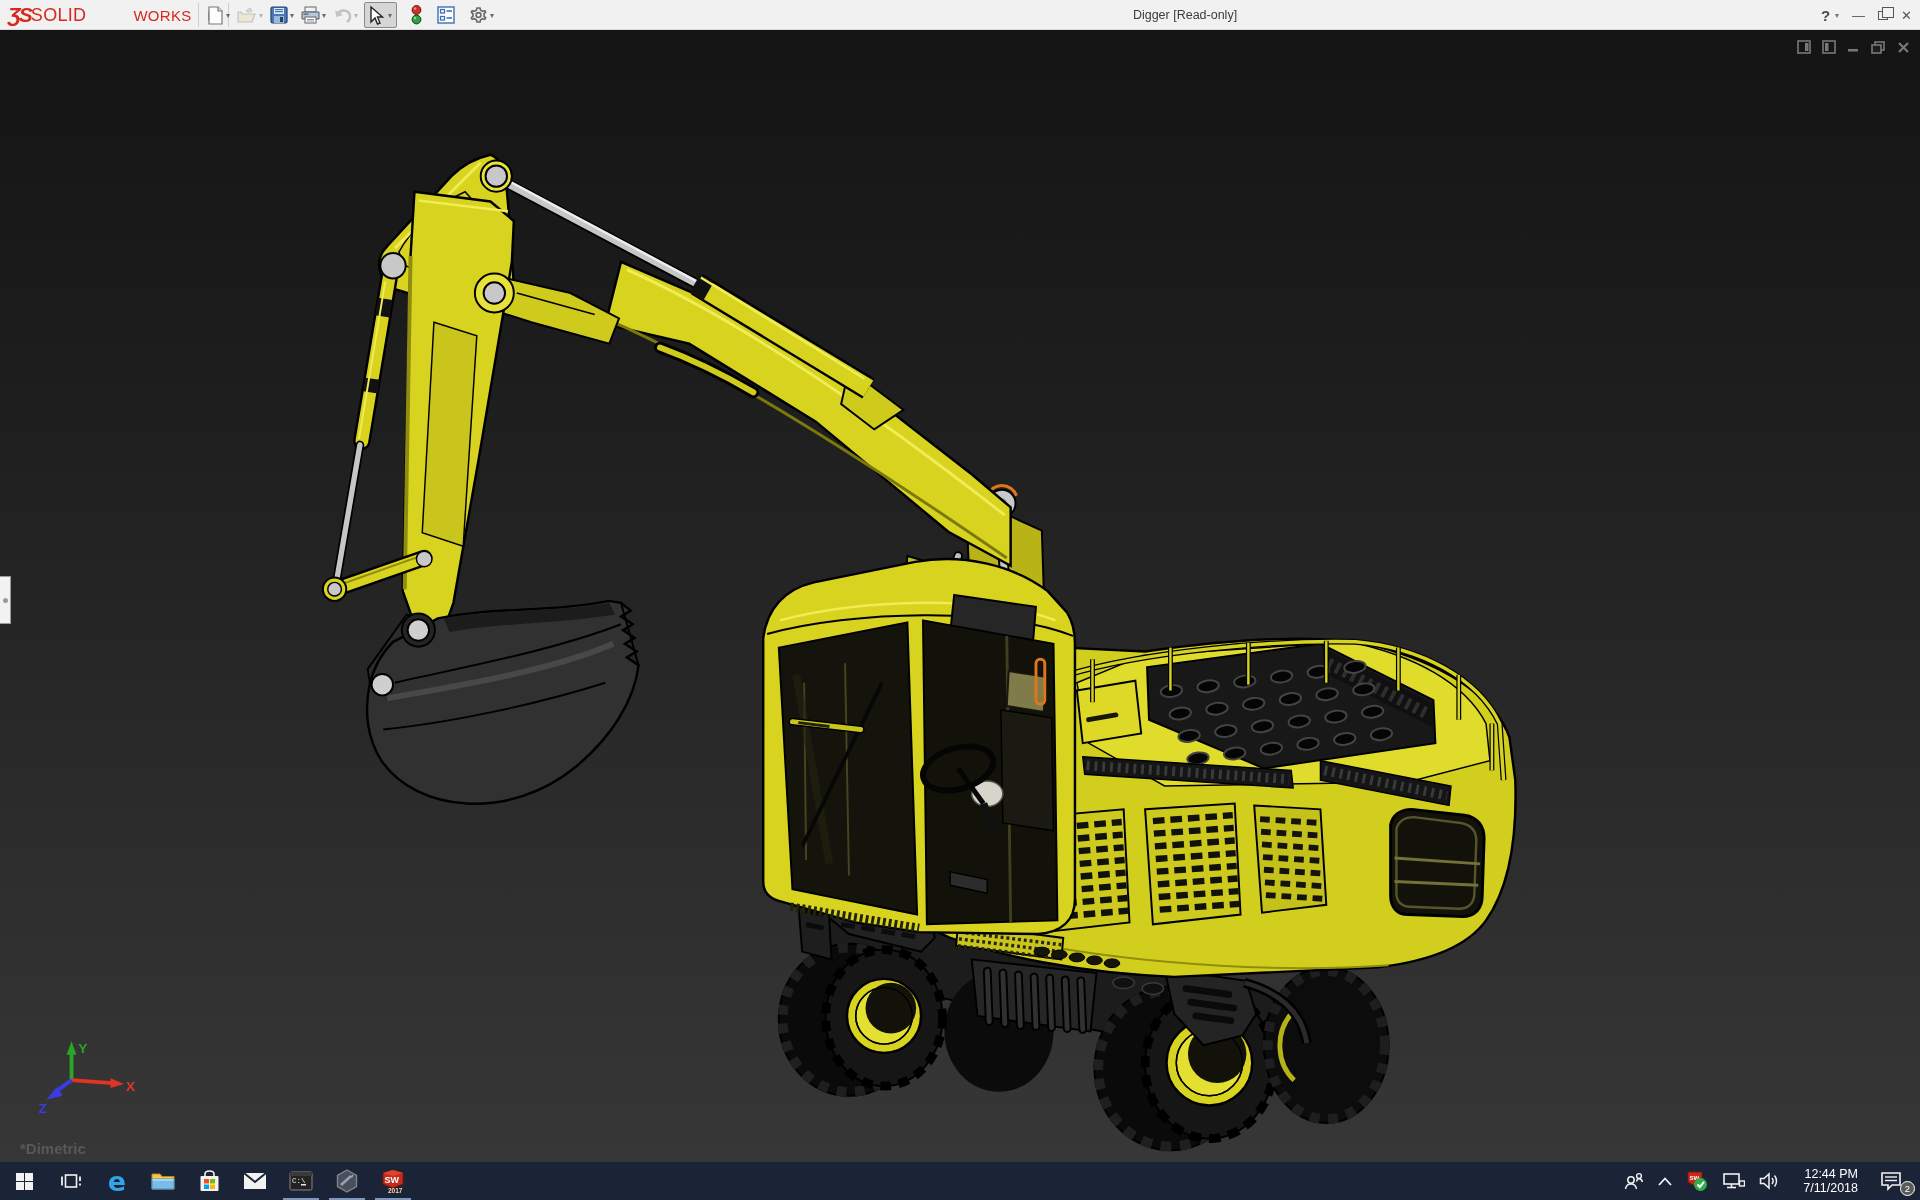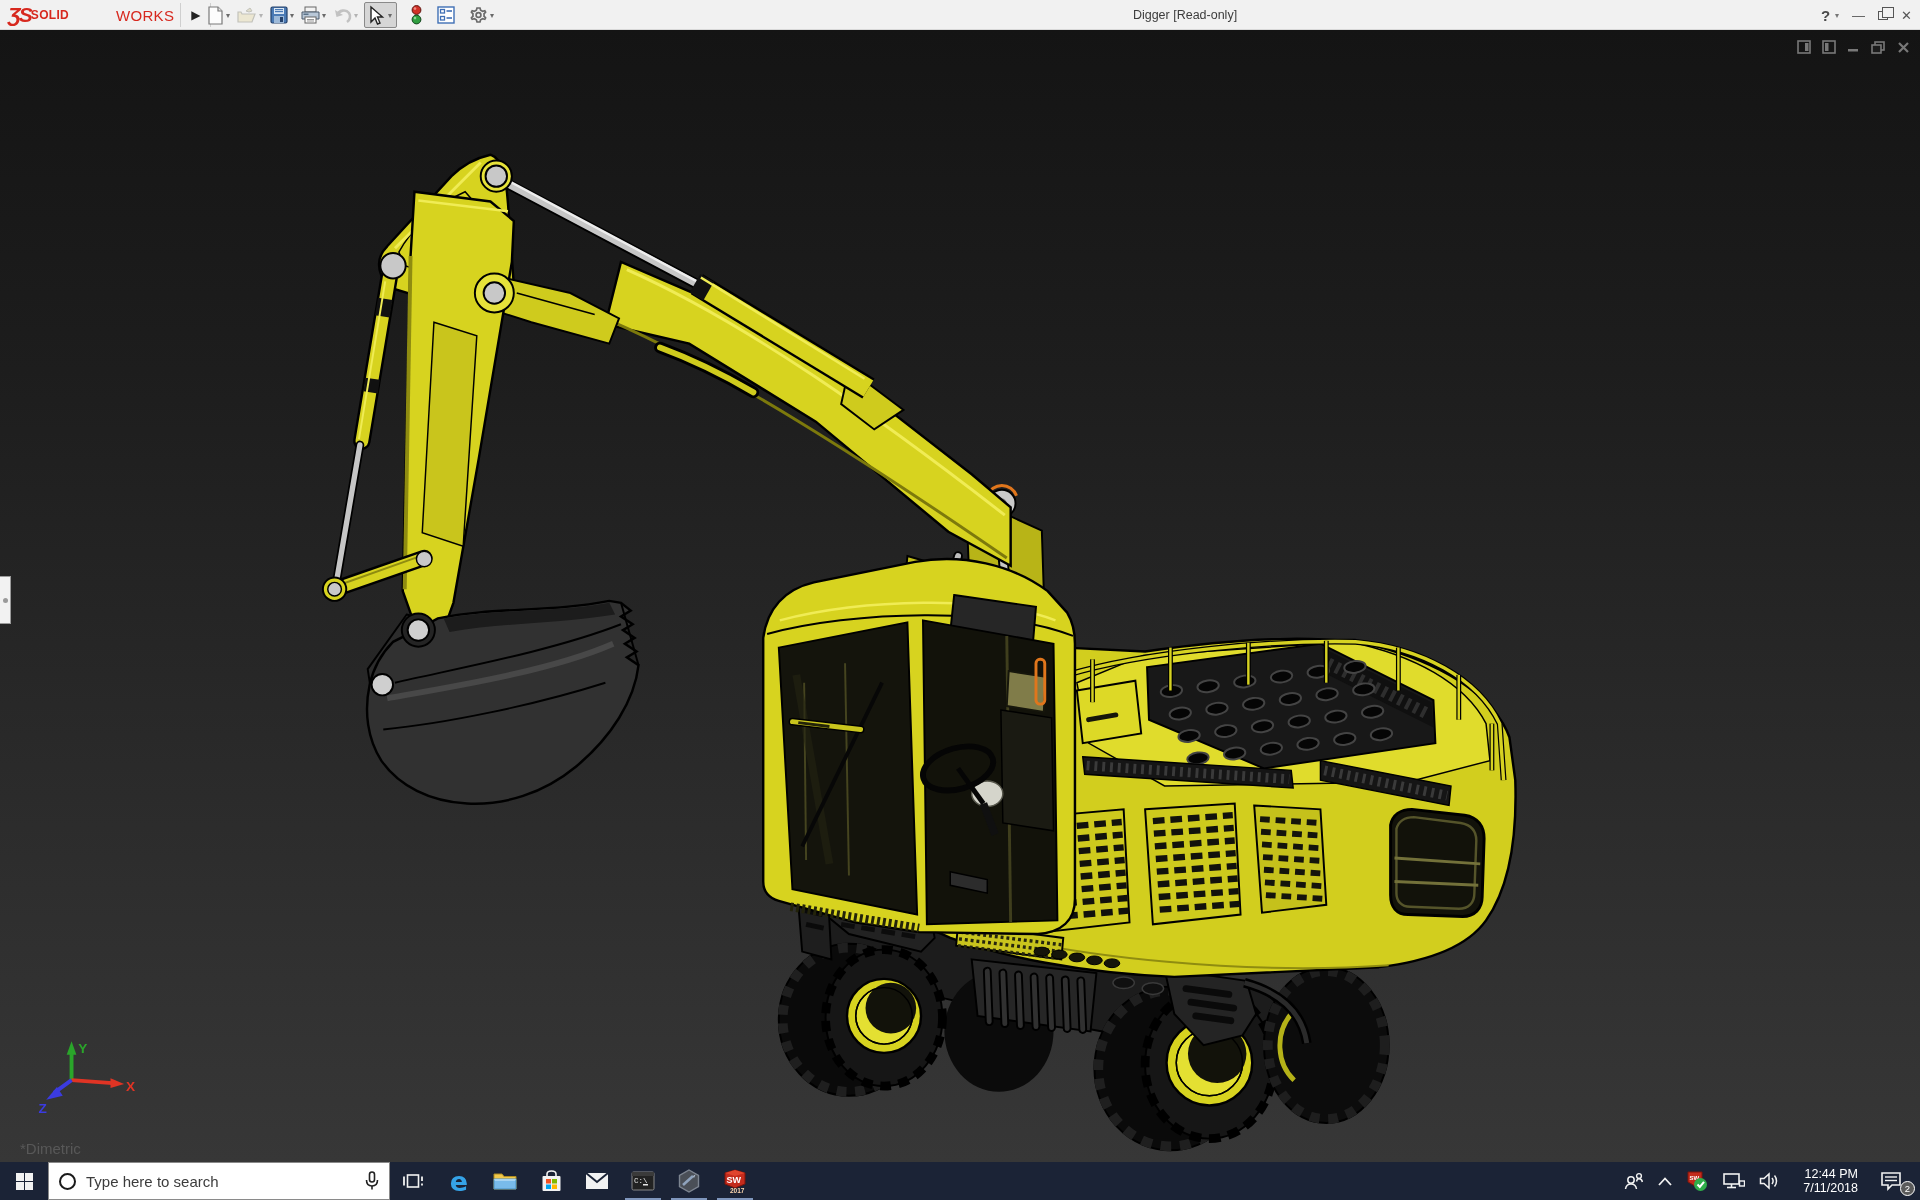--- a/index.html
+++ b/index.html
@@ -2,21 +2,21 @@
 <html><head>
 <meta charset="utf-8">
 <style>
   * { margin:0; padding:0; box-sizing:border-box; }
   html,body { width:1920px; height:1200px; overflow:hidden; font-family:"Liberation Sans",sans-serif; cursor:default; user-select:none; background:#000; }
 
   
   #titlebar { position:absolute; left:0; top:0; width:1920px; height:30px; background:#f1f1f1; border-bottom:1px solid #d8d8d8; z-index:30; }
   .logo-area { position:absolute; left:8px; top:0; height:30px; display:flex; align-items:center; }
   .ds-symbol { font-size:21px; font-weight:bold; font-style:italic; color:#d7281e; letter-spacing:-2px; margin-right:0; }
-  .brand-bold { font-size:12px; font-weight:700; color:#d7281e; letter-spacing:.3px; }
+  .brand-bold { font-size:18px; font-weight:400; color:#d7281e; letter-spacing:.3px; }
   .brand-light { font-size:15px; font-weight:300; color:#d7281e; letter-spacing:.3px;margin-left:47px; }
   .tb-sep { width:1px; height:24px; background:#cfcfcf; margin:0 6px; }
   .flyout-btn { font-size:12px; color:#222; padding:2px 4px; }
   #toolbar { position:absolute; left:206px; top:0; height:30px; display:flex; align-items:center; }
   .tb-item { display:flex; align-items:center; height:26px; padding:0 1px; margin-right:2px; }
   .tb-caret { font-size:8px; color:#6a6a6a; margin:0 3px 0 2px; }
   .tb-disabled { opacity:.45; }
   .tb-active { background:#d6d6d6; border:1px solid #8a8a8a; border-radius:2px; }
   .tb-gap { width:10px; }
   .win-title { position:absolute; left:1185px; top:0; height:32px; line-height:30px; transform:translateX(-50%); font-size:12.5px; color:#3c3c3c; white-space:nowrap; }
@@ -27,21 +27,21 @@
   .restore-box { position:relative; width:10px; height:9px; border:1.5px solid #555; }
   .restore-box::before { content:""; position:absolute; top:-4.5px; left:2.5px; width:10px; height:9px; border:1.5px solid #555; background:#f1f1f1; }
 
   
   #viewport { position:absolute; left:0; top:30px; width:1920px; height:1132px; background:linear-gradient(#141414,#1d1d1d 30%,#2a2a2a 65%,#373737); z-index:1; }
   #model-svg { position:absolute; left:0; top:0; }
   .doc-controls { position:absolute; top:10px; right:10px; display:flex; align-items:center; gap:11px; z-index:5; }
   .doc-ctl svg { display:block; }
   .left-tab { position:absolute; left:0; top:546px; width:11px; height:48px; background:#f2f2f2; border:1px solid #9a9a9a; border-left:none; display:flex; align-items:center; justify-content:center; z-index:5; }
   .left-tab .dot { width:5px; height:5px; border-radius:50%; background:#9a9a9a; }
-  .view-label { position:absolute; left:20px; top:1110px; font-size:15px; font-weight:400; color:#585858; z-index:5; }
+  .view-label { position:absolute; left:20px; top:1110px; font-size:15px; font-weight:700; color:#585858; z-index:5; }
   #triad { position:absolute; left:6px; top:1030px; z-index:5; }
 
   
   #taskbar { position:absolute; left:0; top:1162px; width:1920px; height:38px; background:#1b2336; display:flex; align-items:stretch; z-index:40; }
   .tb-btn { width:46px; display:flex; align-items:center; justify-content:center; position:relative; flex:none; }
   .tb-btn.start { width:48px; }
   .run-bar { position:absolute; bottom:0; left:5px; right:5px; height:2.5px; background:#7f96bd; }
   #search-box { width:342px; background:#ffffff; border:1px solid #8a8a8a; display:flex; align-items:center; padding:0 10px; gap:10px; flex:none; }
   #search-box input { border:none; outline:none; flex:1; font-size:15px; color:#333; font-family:"Liberation Sans",sans-serif; background:transparent; }
   #search-box input::placeholder { color:#3c3c3c; opacity:1; }
@@ -515,29 +515,20 @@
 
 <div id="taskbar">
   <div class="tb-btn start">
     <svg width="17" height="17" viewBox="0 0 17 17">
         <rect x="0" y="0" width="8" height="8" fill="#f2f2f2"></rect>
         <rect x="9" y="0" width="8" height="8" fill="#f2f2f2"></rect>
         <rect x="0" y="9" width="8" height="8" fill="#f2f2f2"></rect>
         <rect x="9" y="9" width="8" height="8" fill="#f2f2f2"></rect>
       </svg>
   </div>
-  <div id="search-box">
-    <span class="cortana-ring"></span>
-    <input type="text" placeholder="Type here to search" style="">
-    <svg width="14" height="20" viewBox="0 0 14 20">
-        <rect x="4.5" y="1" width="5" height="10" rx="2.5" fill="none" stroke="#222" stroke-width="1.6"></rect>
-        <path d="M1.5,9 C1.5,13 4,15 7,15 C10,15 12.5,13 12.5,9" fill="none" stroke="#222" stroke-width="1.6"></path>
-        <line x1="7" y1="15" x2="7" y2="18.5" stroke="#222" stroke-width="1.6"></line>
-      </svg>
-  </div>
   <div class="tb-btn">
     <svg width="20" height="18" viewBox="0 0 20 18">
         <rect x="4.5" y="3" width="11" height="12" fill="none" stroke="#f2f2f2" stroke-width="1.6"></rect>
         <line x1="1" y1="4.5" x2="1" y2="13.5" stroke="#f2f2f2" stroke-width="1.8"></line>
         <line x1="19" y1="4.5" x2="19" y2="9" stroke="#f2f2f2" stroke-width="1.8"></line>
         <line x1="19" y1="11.5" x2="19" y2="13.5" stroke="#f2f2f2" stroke-width="1.8"></line>
       </svg>
   </div>
   <div class="tb-btn">
     <span class="edge-e">e</span>

